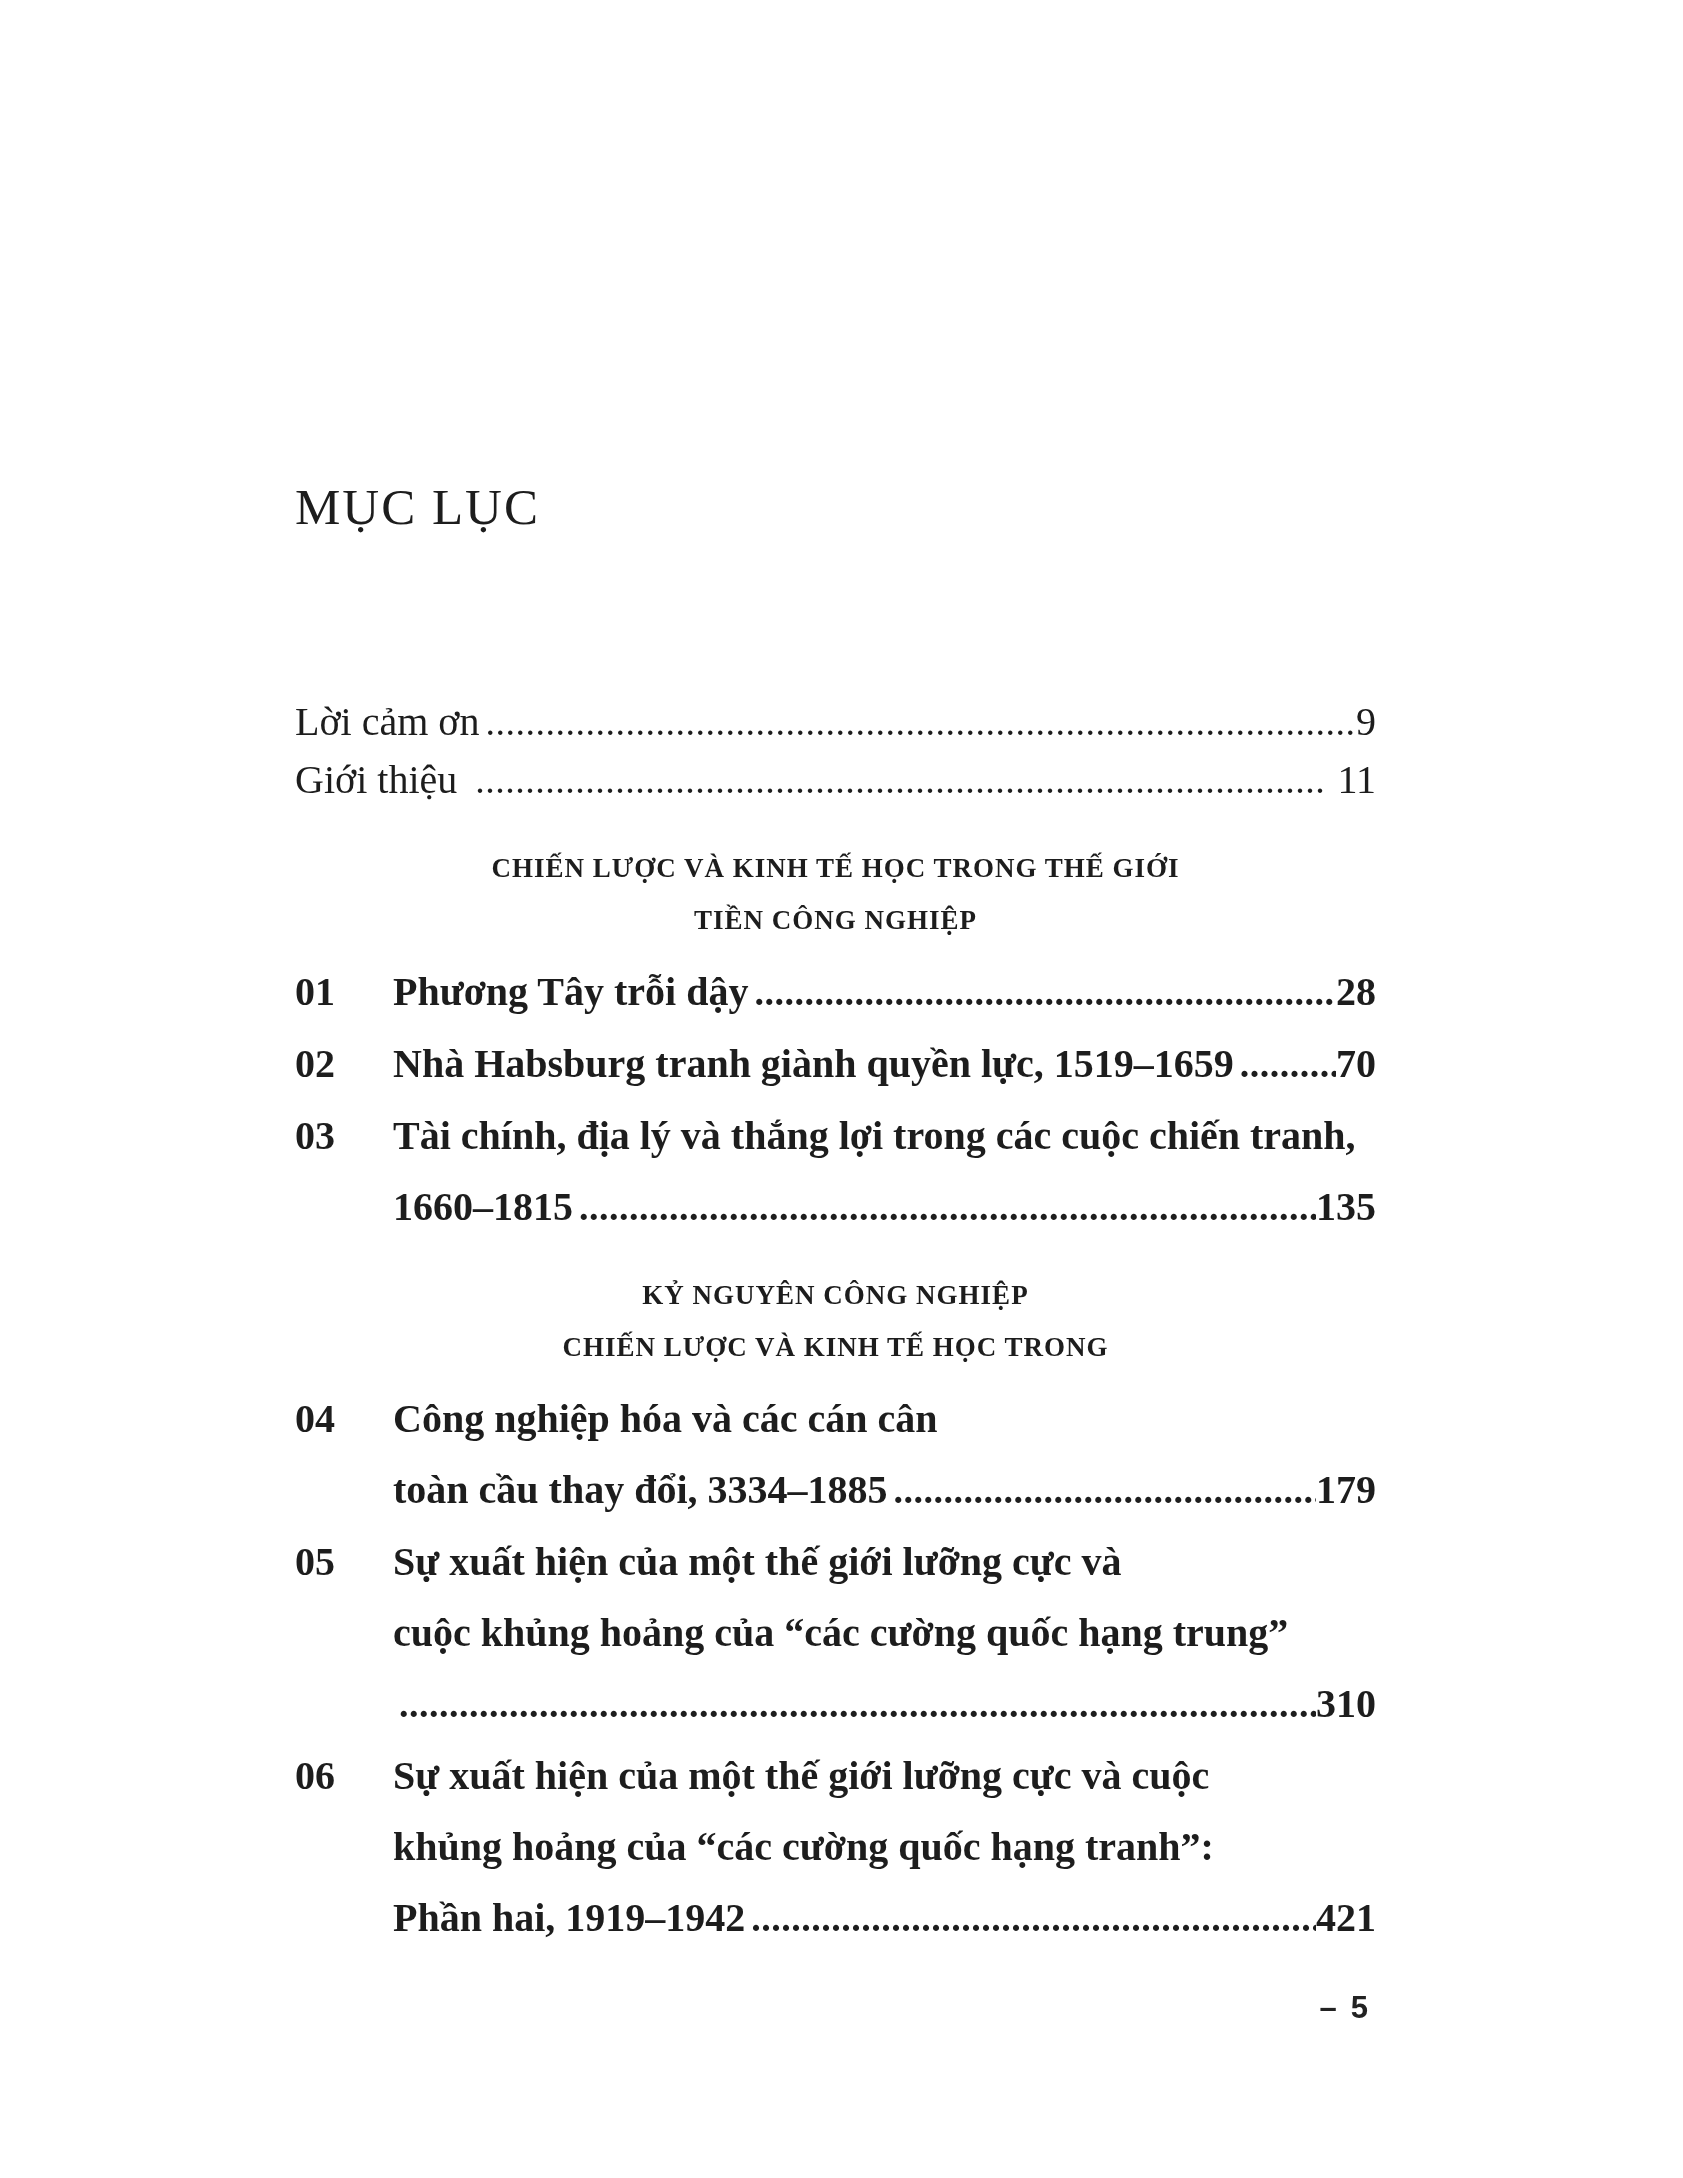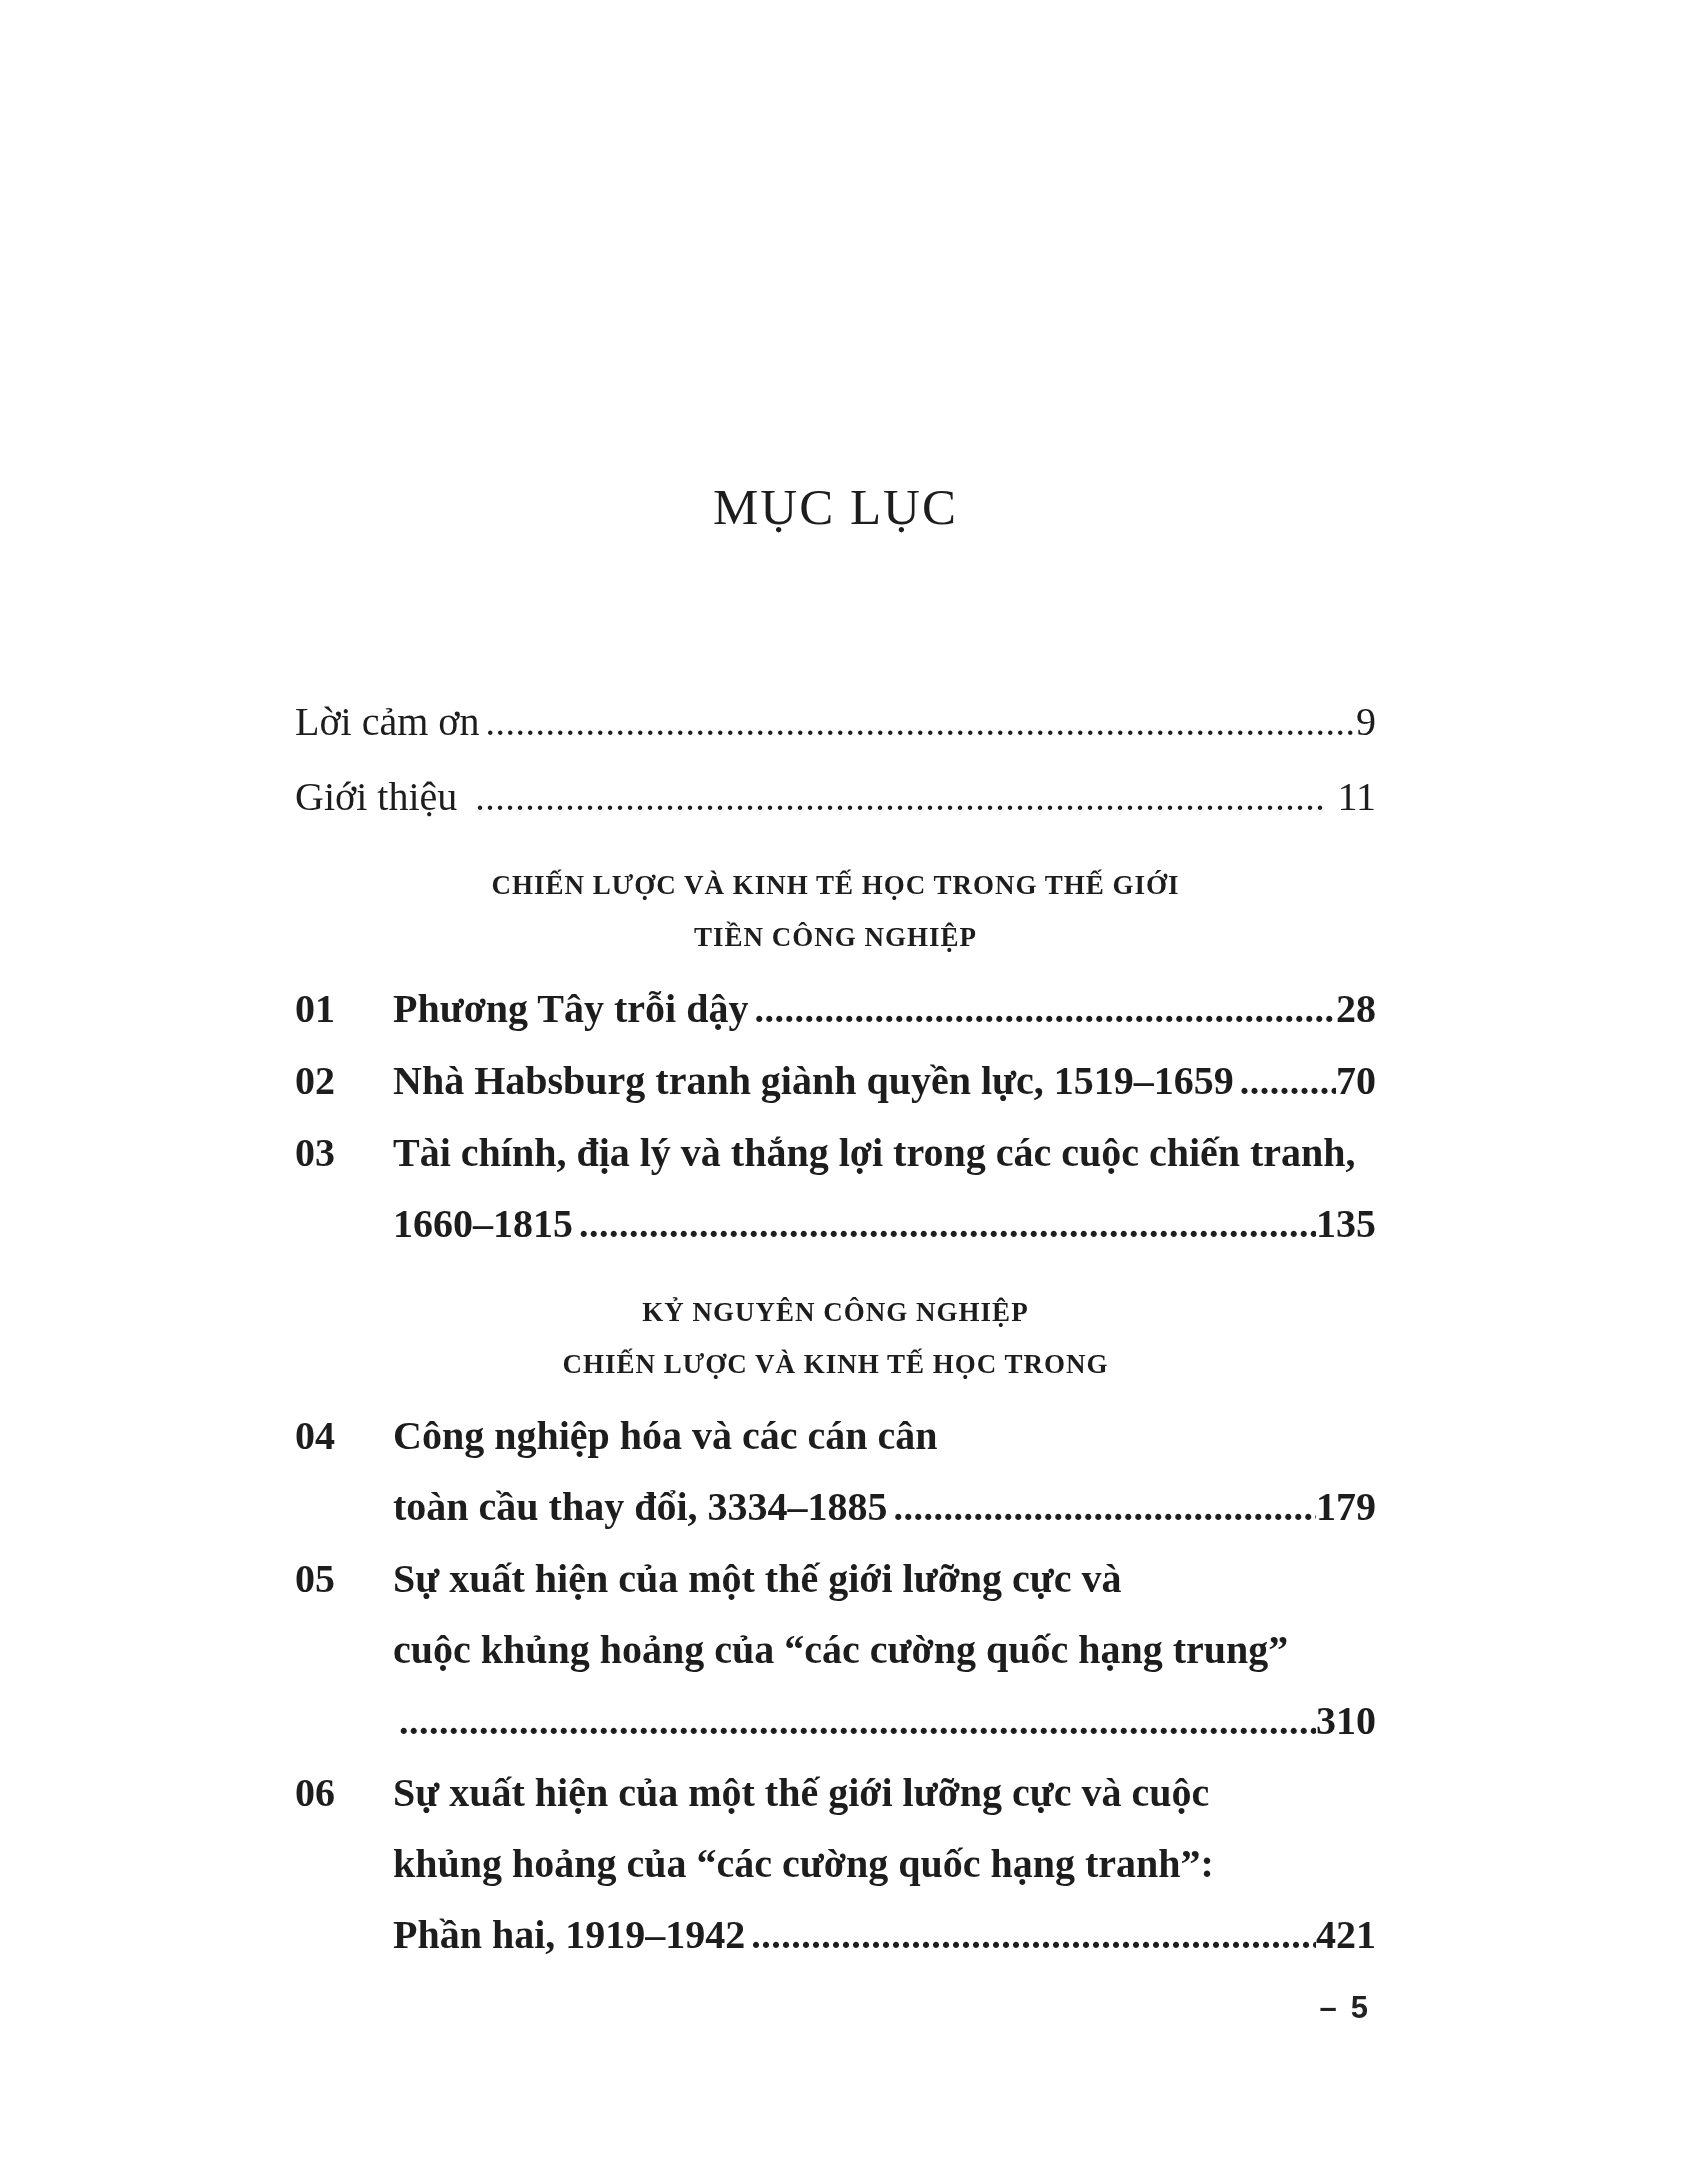--- a/index.html
+++ b/index.html
@@ -16,40 +16,39 @@
     overflow: hidden;
   }
   .content {
     position: absolute;
     left: 295px;
     top: 0;
     width: 1081px; 
   }
   .title {
     margin: 481px 0 0 0;
-    text-align: center;
     font-size: 51px;
     line-height: 53px;
     font-weight: normal;
     letter-spacing: 2px;
   }
   .front-block {
     margin-top: 162px;
   }
   .row {
     display: flex;
     align-items: baseline;
   }
   .front-row, .entry-line {
     font-size: 40px;
     line-height: 51px;
     margin-top: 20px;
   }
   .front-row + .front-row {
-    margin-top: 23px;
+    margin-top: 6px;
     gap: 12px;
   }
   .heading {
     margin: 36px 0 0 0;
     text-align: center;
     font-weight: bold;
     font-size: 27px;
     line-height: 52px;
     letter-spacing: 1px;
   }

